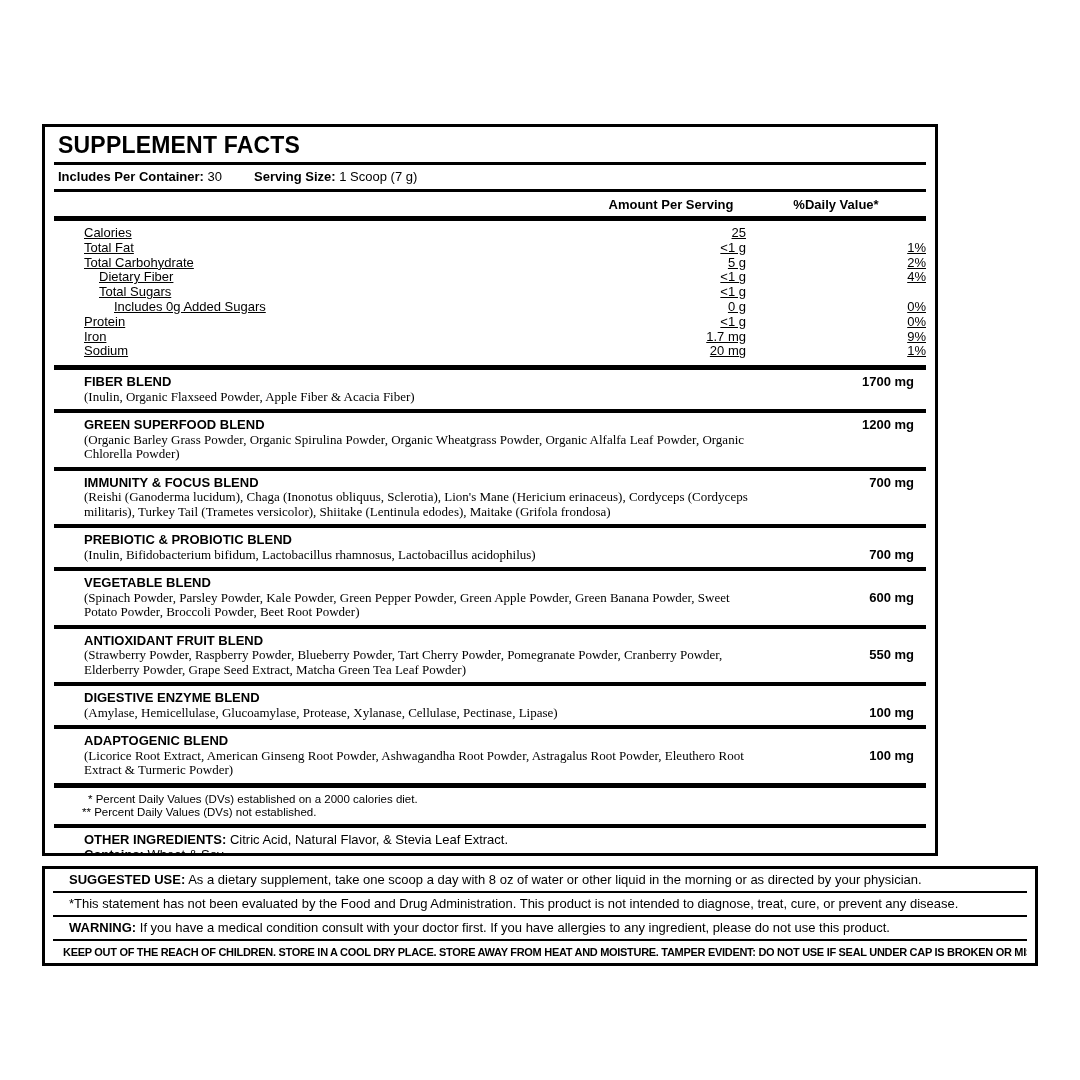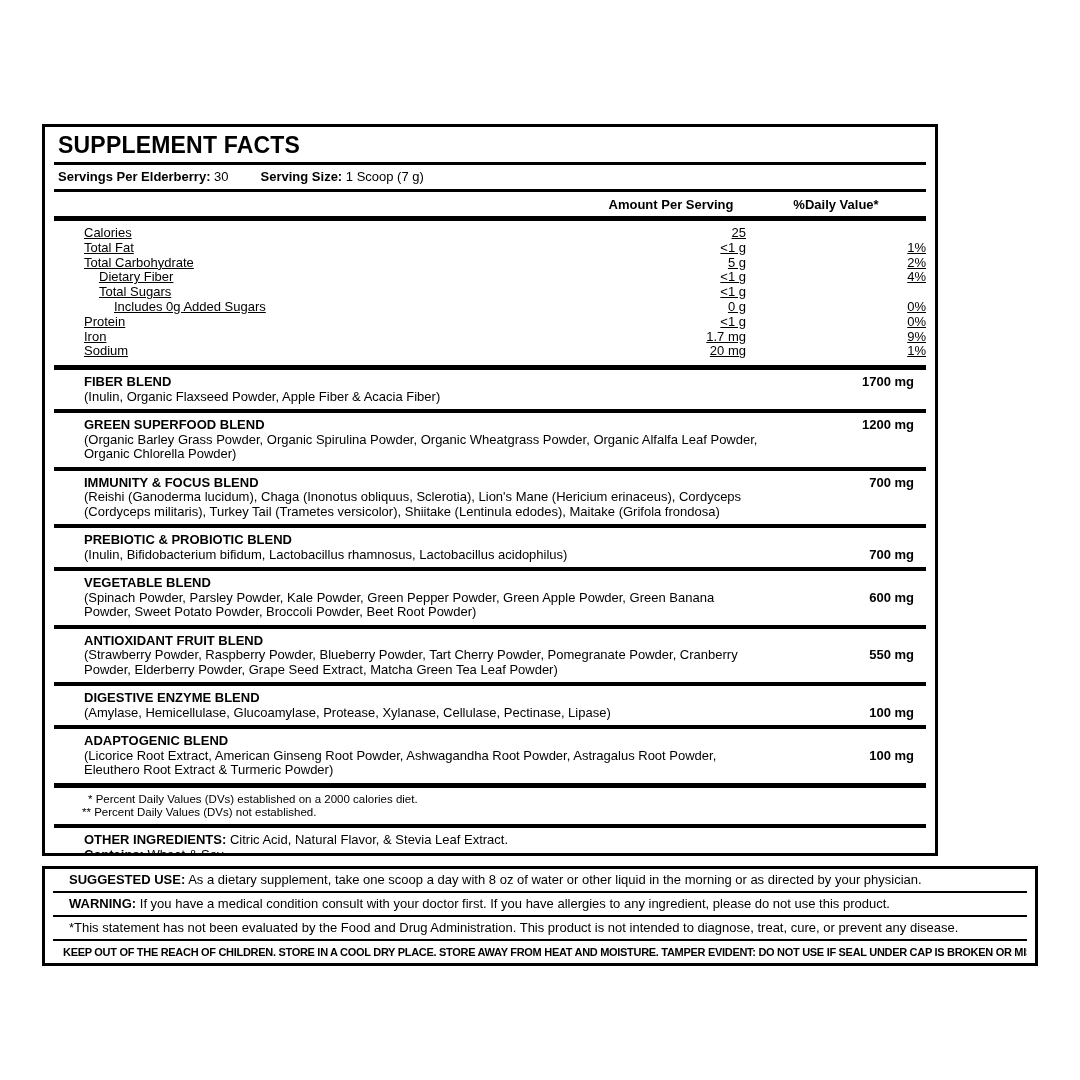--- a/index.html
+++ b/index.html
@@ -53,21 +53,21 @@
   .nutrients { padding: 5px 0 6px 0; }
   .n-row { font-size: 13px; line-height: 14.8px; text-decoration: underline; }
   .n-name { padding-left: 30px; }
   .n-name.ind1 { padding-left: 45px; }
   .n-name.ind2 { padding-left: 60px; }
   .amt-col, .dv-col { text-align: right; }
 
   .blend { padding: 5px 0; font-size: 13px; line-height: 14.5px; }
   .b-title { font-weight: bold; }
   .b-text { padding-left: 30px; }
-  .b-ing { width: 680px; }
+  .b-ing { width: 680px; font-family: Liberation Serif, serif; }
   .blend .amt-col, .blend .dv-col { font-weight: bold; }
   .blend .amt-col { font-weight: bold; }
   .blend.amt-low .amt-col, .blend.amt-low .dv-col { padding-top: 14.5px; }
   .blend .dv-col { font-weight: bold; }
 
   .footnotes { padding: 5px 0 4px 0; font-size: 11.5px; line-height: 13.5px; }
   .fn1 { padding-left: 34px; }
   .fn2 { padding-left: 28px; }
 
   .other { padding: 4px 0 6px 0; font-size: 13px; line-height: 15px; }
@@ -102,21 +102,21 @@
 <body>
 
 <div class="sheet">
 
   <div class="main-box">
 
     <div class="sf-title">SUPPLEMENT FACTS</div>
     <div class="rule-m"></div>
 
     <div class="meta-row">
-      <div class="meta-item"><b>Servings Per Elderberry:</b><span> 30</span></div>
+      <div class="meta-item"><b>Includes Per Container:</b><span> 30</span></div>
       <div class="meta-item"><b>Serving Size:</b><span> 1 Scoop (7 g)</span></div>
     </div>
     <div class="rule-m"></div>
 
     <div class="grid3 cols-head">
       <div></div>
       <div class="amt-col">Amount Per Serving</div>
       <div class="dv-col">%Daily Value*</div>
     </div>
     <div class="rule-xl"></div>
@@ -258,18 +258,18 @@
 
     <div class="other">
       <div class="o-line"><b>OTHER INGREDIENTS:</b><span> Citric Acid, Natural Flavor, &amp; Stevia Leaf Extract.</span></div>
       <div class="o-line"><b>Contains:</b><span> Wheat &amp; Soy.</span></div>
     </div>
 
   </div>
 
   <div class="bottom-box">
     <div class="adv-row"><b>SUGGESTED USE:</b><span> As a dietary supplement, take one scoop a day with 8 oz of water or other liquid in the morning or as directed by your physician.</span></div>
+    <div class="adv-row">*This statement has not been evaluated by the Food and Drug Administration. This product is not intended to diagnose, treat, cure, or prevent any disease.</div>
     <div class="adv-row"><b>WARNING:</b><span> If you have a medical condition consult with your doctor first. If you have allergies to any ingredient, please do not use this product.</span></div>
-    <div class="adv-row">*This statement has not been evaluated by the Food and Drug Administration. This product is not intended to diagnose, treat, cure, or prevent any disease.</div>
     <div class="adv-row keep">KEEP OUT OF THE REACH OF CHILDREN. STORE IN A COOL DRY PLACE. STORE AWAY FROM HEAT AND MOISTURE. TAMPER EVIDENT: DO NOT USE IF SEAL UNDER CAP IS BROKEN OR MISSING.</div>
   </div>
 
 </div>
 
 </body></html>

